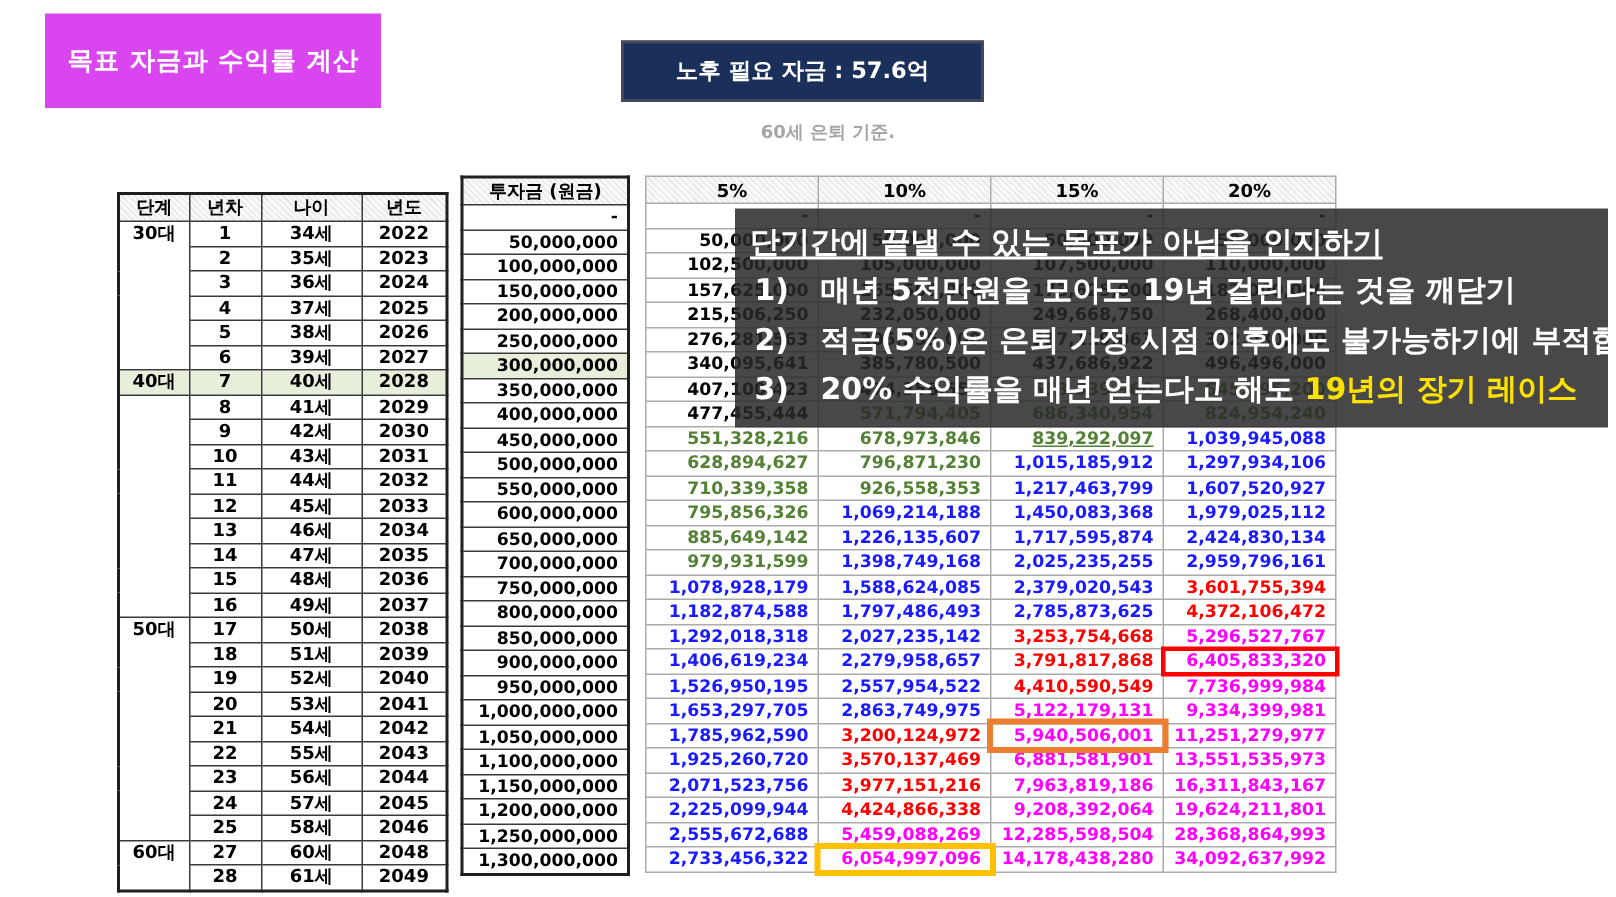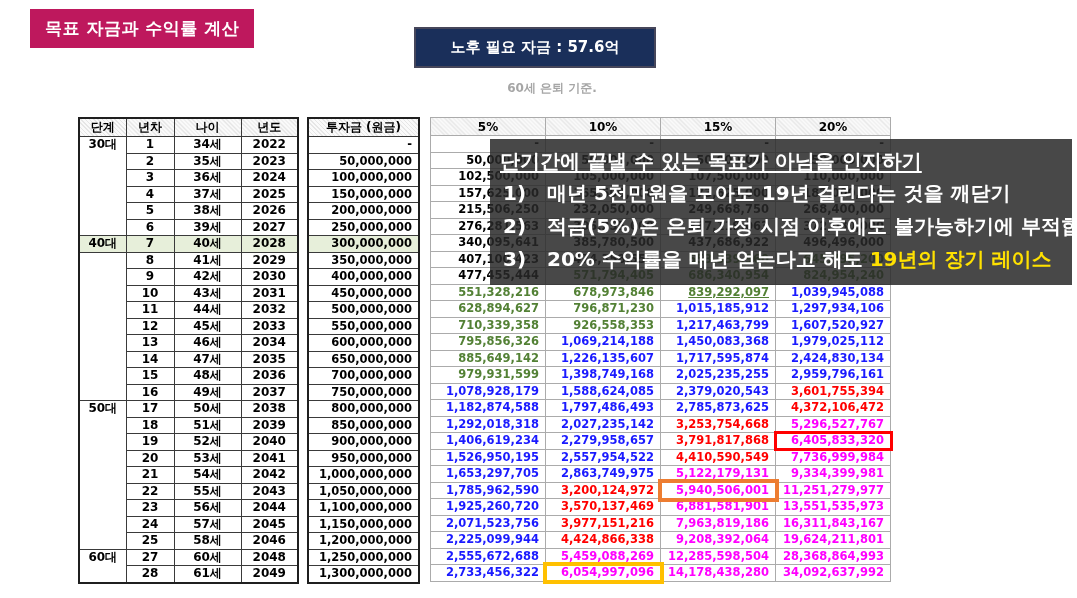--- a/index.html
+++ b/index.html
@@ -1,31 +1,31 @@
 <!DOCTYPE html>
 <html><head>
 <meta charset="utf-8">
 <style>
   html,body{margin:0;padding:0;background:#fff;}
   .canvas{position:relative;width:1077px;height:598px;background:#ffffff;overflow:hidden;
           font-family:"DejaVu Sans","Liberation Sans",sans-serif;}
-  .title-box{position:absolute;left:30px;top:9px;background:#be185d;color:#fff;
-             font-size:17px;font-weight:bold;padding:8px 15px;letter-spacing:0.5px;}
+  .title-box{position:absolute;left:30px;top:9px;background:#d946ef;color:#fff;
+             font-size:17px;font-weight:bold;padding:20px 15px;letter-spacing:0.5px;}
   .banner{position:absolute;left:414px;top:27px;width:242px;height:41px;background:#1a2f5a;
           border:2px solid #46465a;box-sizing:border-box;color:#fff;display:flex;
           align-items:center;justify-content:center;font-size:15px;font-weight:bold;}
   .subtitle{position:absolute;left:414px;top:80px;width:276px;text-align:center;
             color:#a6a6a6;font-size:12px;font-weight:bold;}
   table{border-collapse:collapse;position:absolute;table-layout:fixed;}
   th{height:17px;font-size:12px;font-weight:bold;padding:0;text-align:center;color:#000;
      background-color:#fafafa;
      background-image:repeating-linear-gradient(45deg,#e6e6e6 0,#e6e6e6 1px,#fafafa 1px,#fafafa 3px);}
   td{height:15.5px;line-height:15.5px;padding:0;font-size:11.5px;font-weight:bold;color:#000;
      white-space:nowrap;overflow:hidden;}
-  .t-left{left:78px;top:117px;}
+  .t-left{left:78px;top:128px;}
   .t-left th,.t-left td{border:1px solid #3a3a3a;}
   .t-left{border:2px solid #1f1f1f;}
   .t-left td{text-align:center;font-size:12px;}
   .t-invest{left:307px;top:117px;border:2px solid #1f1f1f;}
   .t-invest th,.t-invest td{border:1px solid #3a3a3a;}
   .t-rate{left:430px;top:117px;border:1px solid #9a9a9a;}
   .t-rate th,.t-rate td{border:1px solid #ababab;}
   td.num{text-align:right;padding-right:6px;}
   td.stage{vertical-align:top;text-align:center;}
   .hl{background:#e7efda;}

